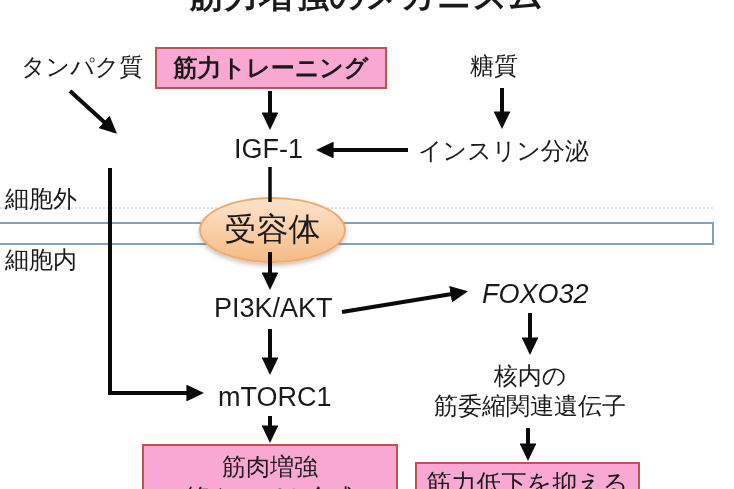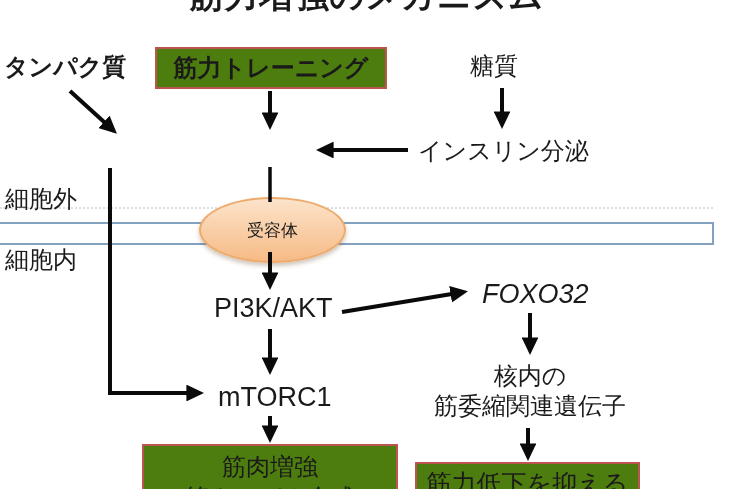--- a/index.html
+++ b/index.html
@@ -5,33 +5,33 @@
   html,body{margin:0;padding:0;background:#ffffff;}
   #stage{
     position:relative;width:734px;height:489px;background:#fff;overflow:hidden;
     font-family:"Liberation Sans","DejaVu Sans",sans-serif;color:var(--text,#1a1a1a);
   }
   .lbl{position:absolute;white-space:nowrap;line-height:1.15;}
   .jp{font-size:24px;}
   .en{font-size:27px;}
   #title{left:0;top:-24px;width:734px;text-align:center;font-size:34px;font-weight:600;letter-spacing:1px;}
   
-  .redbox{position:absolute;border:2.5px solid var(--box-border-red,#BE5450);background:#4d7c0f;box-sizing:border-box;text-align:center;}
+  .redbox{position:absolute;border:2.5px solid var(--box-border-red,#BE5450);background:#f9a8d4;box-sizing:border-box;text-align:center;}
   #training-box{left:155px;top:47px;width:232px;height:42px;font-size:24px;font-weight:bold;line-height:38px;}
   #growth-box{left:142px;top:444px;width:256px;height:90px;border-width:2px;font-size:24px;line-height:31px;padding-top:5px;}
   #weakness-box{left:415px;top:462px;width:225px;height:60px;border-width:2px;font-size:25px;line-height:30px;padding-top:4px;}
   
   #membrane{position:absolute;left:-4px;top:222px;width:718px;height:23px;background:#fff;
     border:2px solid var(--membrane-border-blue,#84A1BF);box-sizing:border-box;z-index:1;}
   #faint-line{position:absolute;left:0;top:207px;width:713px;border-top:2px dotted #DADADA;opacity:.85;z-index:0;}
   
   #receptor{position:absolute;left:199px;top:197px;width:147px;height:66px;border-radius:50%;
     background:linear-gradient(to bottom,var(--receptor-fill-top,#FCE3CA),var(--receptor-fill-bottom,#F6BB86));
     border:2px solid var(--receptor-border,#ECAA6B);box-sizing:border-box;z-index:2;
-    display:flex;align-items:center;justify-content:center;font-size:17px;
+    display:flex;align-items:center;justify-content:center;font-size:32px;
     box-shadow:0 3px 4px rgba(120,90,60,.35);}
   
   #arrows{position:absolute;left:0;top:0;width:734px;height:489px;z-index:3;}
   #arrows line,#arrows polyline{stroke:var(--arrow,#000);stroke-width:4;fill:none;}
   #arrows .thin{stroke-width:3.5;}
   #arrows marker path{fill:var(--arrow,#000);stroke:none;}
   .lbl,.redbox{z-index:4;}
   #nuclear{left:430px;top:361px;width:200px;text-align:center;line-height:30px;white-space:normal;}
 </style>
 </head>
@@ -62,29 +62,30 @@
     <line class="thin" x1="270" y1="167" x2="270" y2="202"></line>
     <line x1="270" y1="252" x2="270" y2="286" marker-end="url(#ah)"></line>
     <line x1="342" y1="312" x2="464" y2="292" marker-end="url(#ah)"></line>
     <line x1="270" y1="329" x2="270" y2="371" marker-end="url(#ah)"></line>
     <line x1="530" y1="313" x2="530" y2="351" marker-end="url(#ah)"></line>
     <polyline points="110,168 110,393 200,393" marker-end="url(#ah)"></polyline>
     <line x1="270" y1="416" x2="270" y2="439" marker-end="url(#ah)"></line>
     <line x1="528" y1="428" x2="528" y2="457" marker-end="url(#ah)"></line>
   </svg>
 
-  <div class="lbl jp" style="left:4px;top:53px;font-weight:bold;">タンパク質</div>
+  <div class="lbl jp" style="left:21px;top:53px;">タンパク質</div>
 
   <div class="redbox" id="training-box">
     <span>筋力トレーニング</span>
   </div>
 
   <div class="lbl jp" style="left:470px;top:52px;">糖質</div>
 
 
+  <div class="lbl en" style="left:234px;top:134px;">IGF-1</div>
 
   <div class="lbl jp" style="left:5px;top:185px;">細胞外</div>
 
   <div class="lbl jp" style="left:418px;top:137px;">インスリン分泌</div>
 
   <div class="lbl jp" style="left:5px;top:246px;">細胞内</div>
 
   <div class="lbl en" style="left:214px;top:293px;">PI3K/AKT</div>
 
   <div class="lbl en" style="left:482px;top:279px;font-style:italic;">FOXO32</div>

